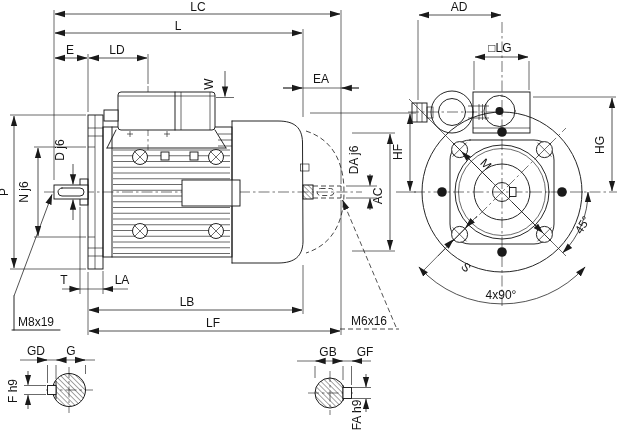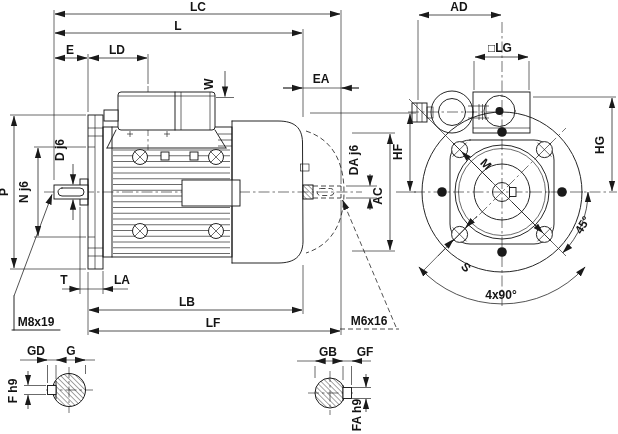--- a/index.html
+++ b/index.html
@@ -1,17 +1,17 @@
 <!DOCTYPE html>
 <html><head>
 <meta charset="utf-8">
 <style>
   html,body{margin:0;padding:0;background:#e8e8e8;}
   .canvas{width:618px;height:434px;background:#ffffff;position:relative;overflow:hidden;
-          font-family:"Liberation Sans",sans-serif;font-weight:bold;}
+          font-family:"Liberation Sans",sans-serif;}
   svg{display:block}
   svg text{fill:#141414;font-size:12px;font-family:"Liberation Sans",sans-serif;}
   .ln{fill:none;stroke:#1a1a1a;stroke-width:.95;stroke-linecap:round;}
   .th{fill:none;stroke:#1a1a1a;stroke-width:.65;}
   .cl{fill:none;stroke:#1a1a1a;stroke-width:.6;stroke-dasharray:11 3 2.5 3;}
   .dash{fill:none;stroke:#1a1a1a;stroke-width:.8;stroke-dasharray:5 3;}
   .dim{fill:none;stroke:#1a1a1a;stroke-width:.75;marker-start:url(#arr);marker-end:url(#arr);}
   .de{fill:none;stroke:#1a1a1a;stroke-width:.75;marker-end:url(#arr);}
   .fw{fill:#ffffff;stroke:#1a1a1a;stroke-width:.95;}
   .fb{fill:#1a1a1a;stroke:none;}

